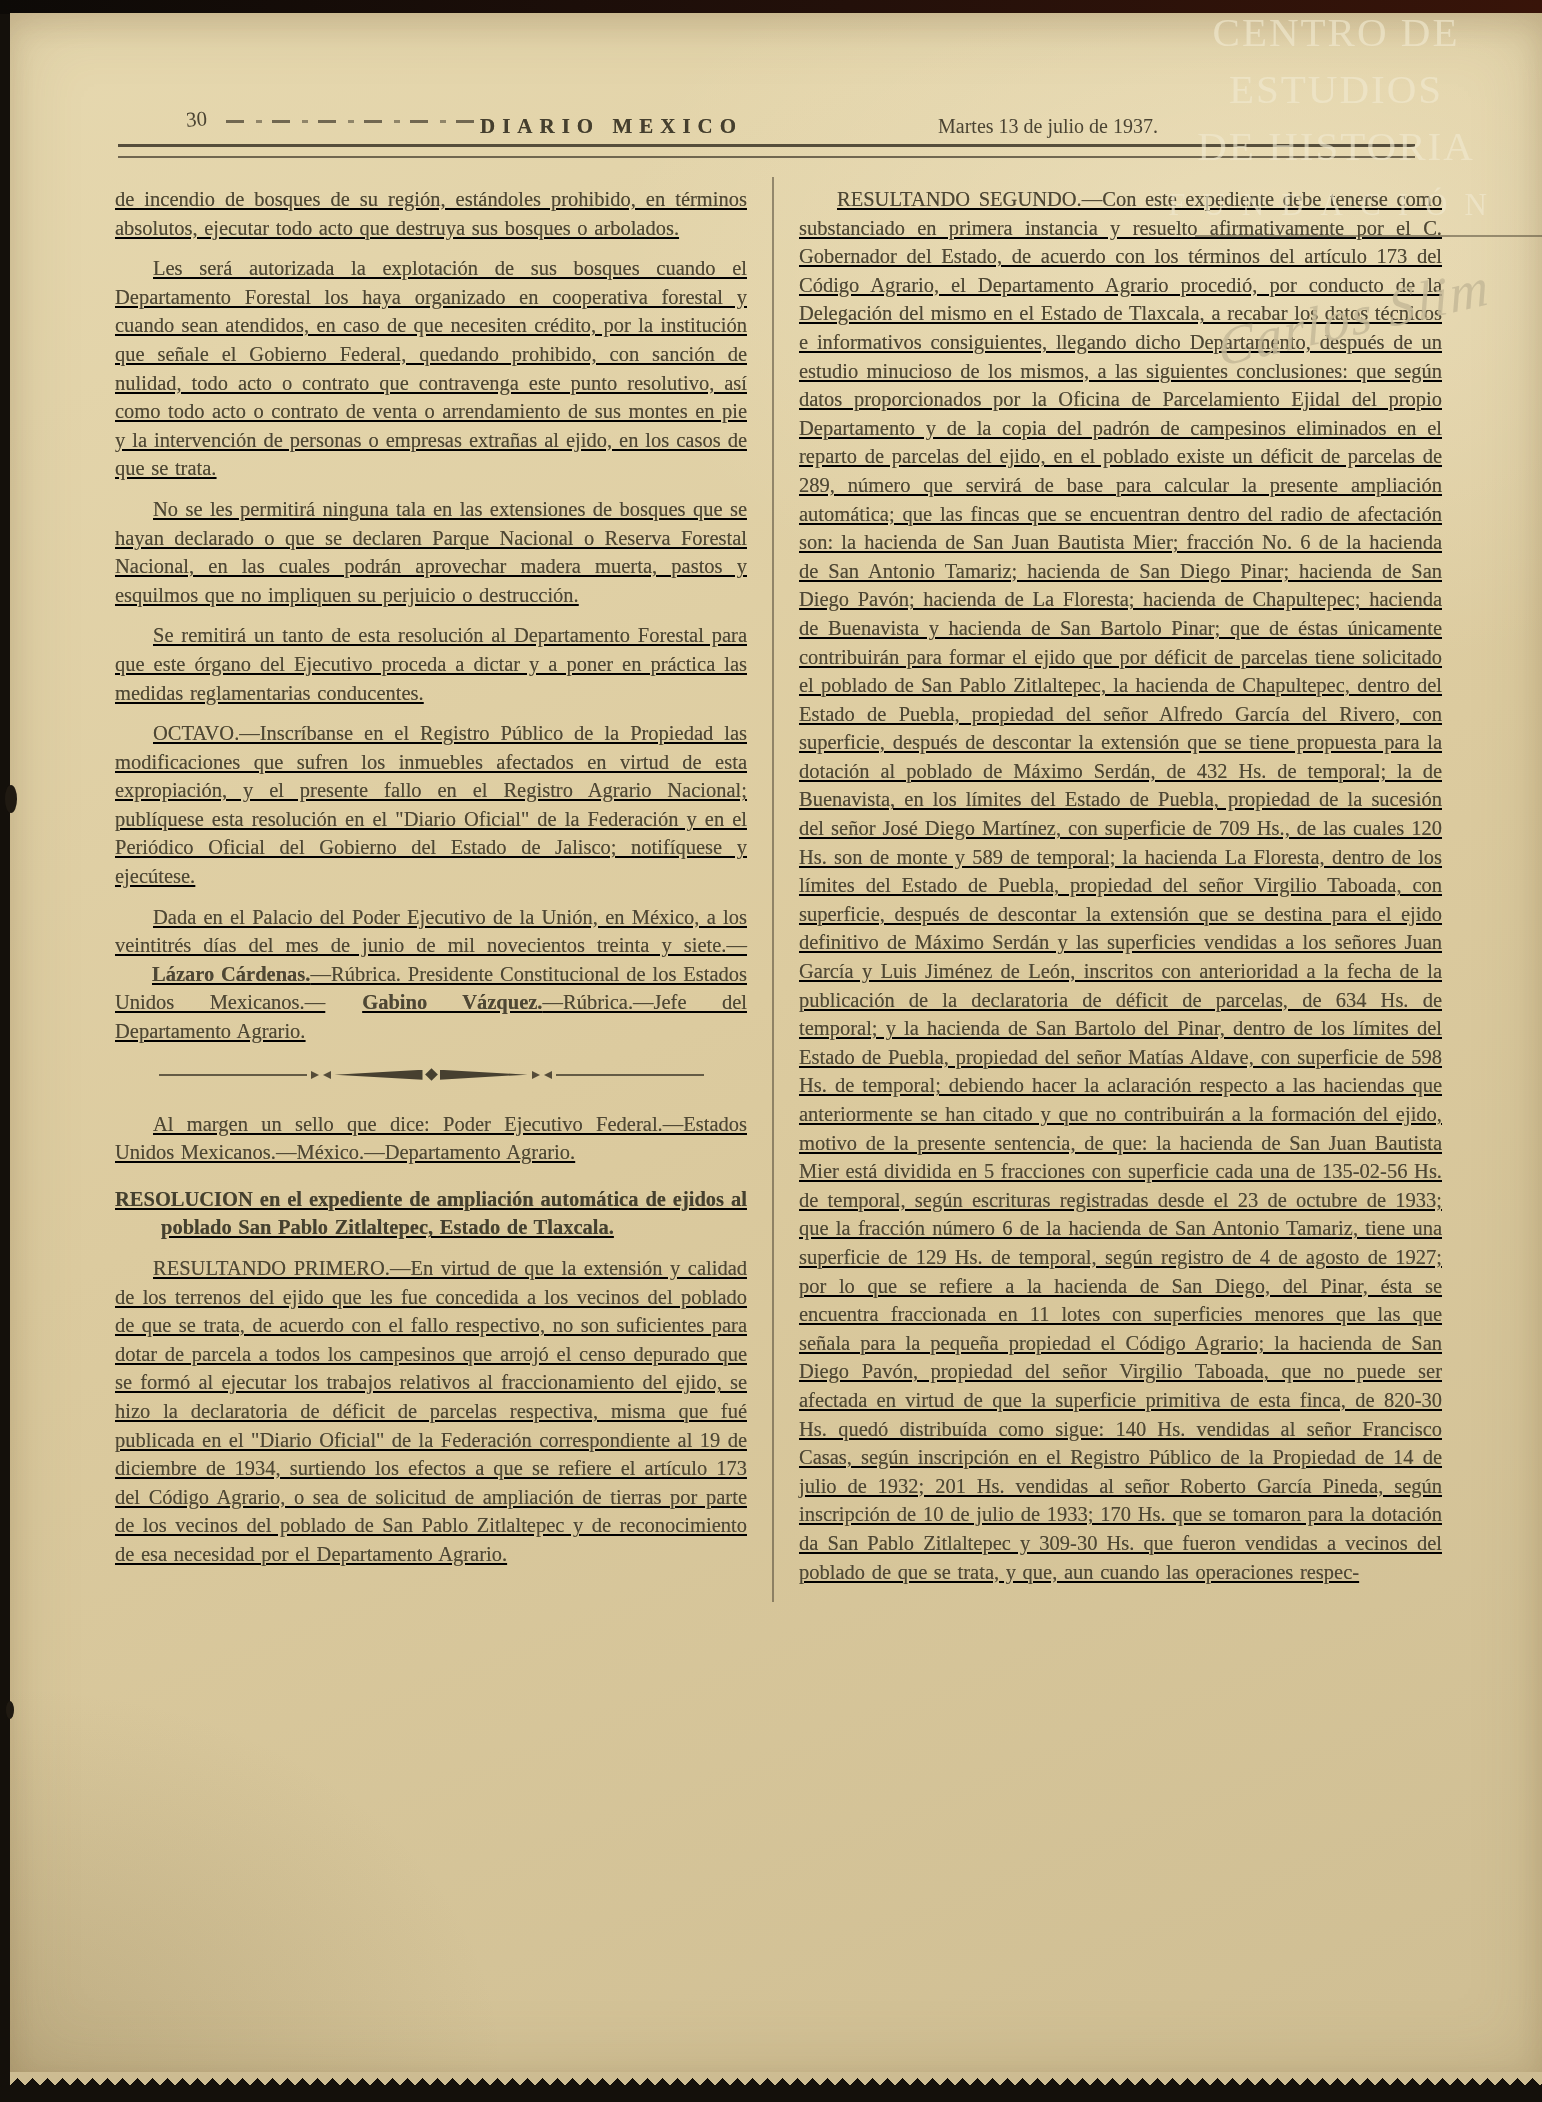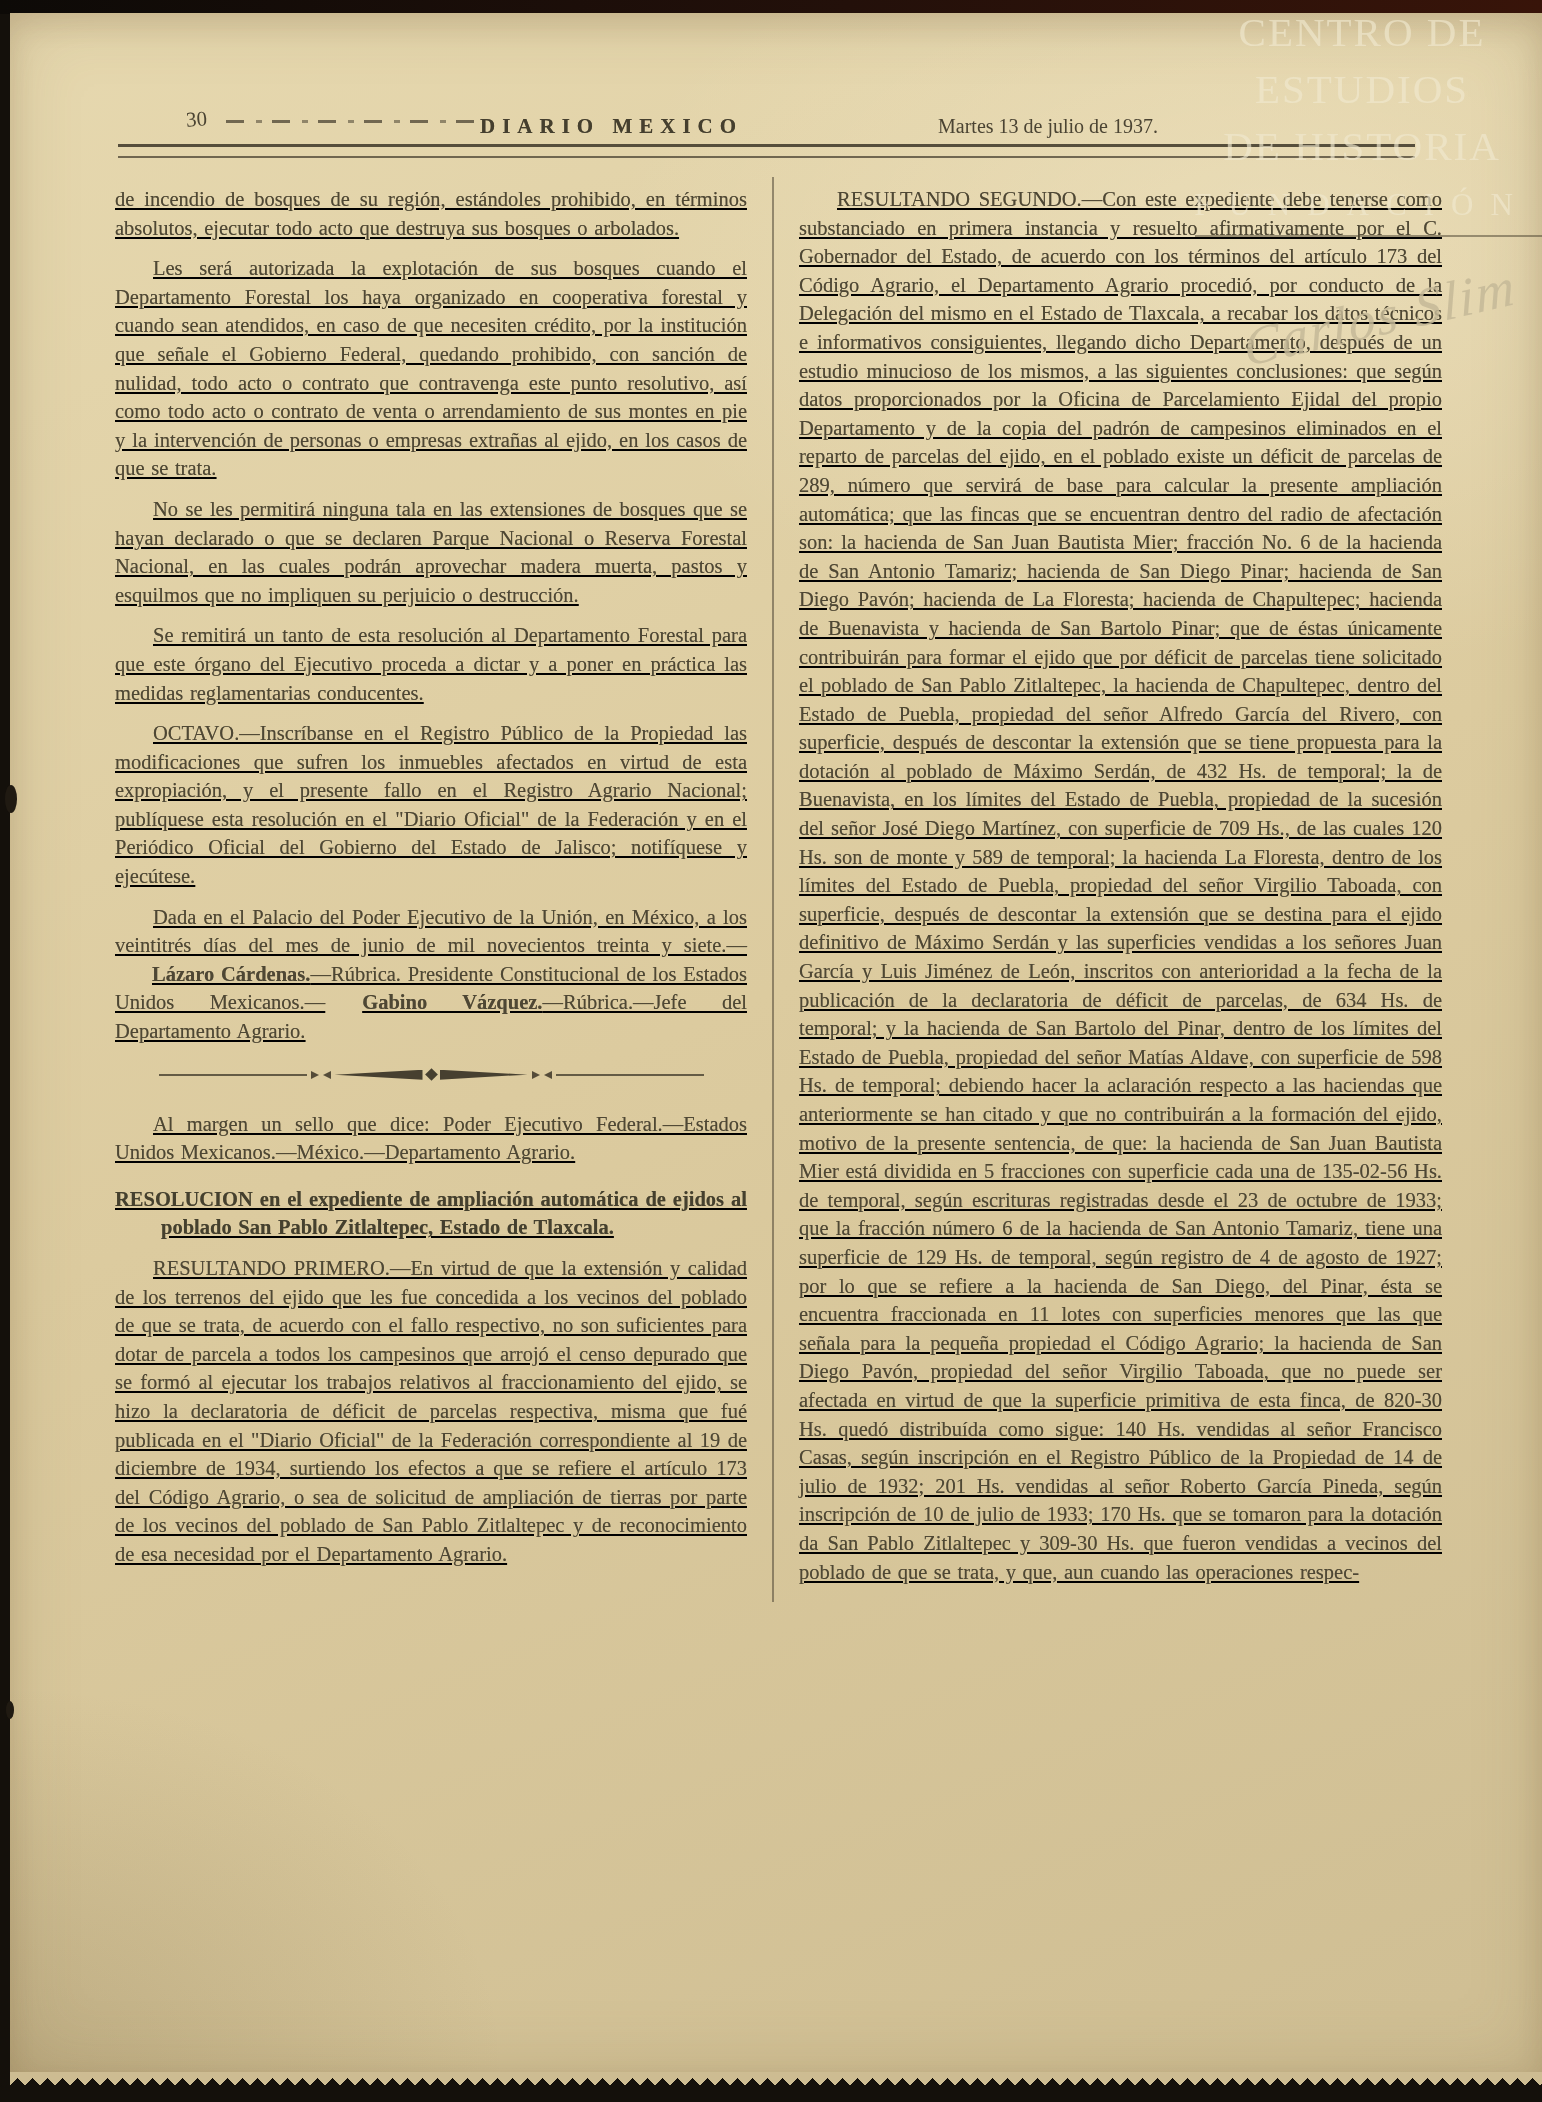--- a/index.html
+++ b/index.html
@@ -66,21 +66,21 @@
   .orn-wedge-l{width:88px;height:10px;background:#474030;clip-path:polygon(0 50%,100% 0,100% 100%);}
   .orn-wedge-r{width:88px;height:10px;background:#474030;clip-path:polygon(0 0,100% 50%,0 100%);}
   .orn-dot{width:9px;height:9px;background:#474030;transform:rotate(45deg);}
   
   .pen-line{position:absolute;left:1185px;top:222px;width:347px;height:2px;background:rgba(72,63,45,.5);}
   .edge-mark{position:absolute;background:#201a12;border-radius:50%;}
   .m1{left:-5px;top:772px;width:12px;height:28px;}
   .m2{left:-4px;top:1688px;width:8px;height:18px;}
   
   .watermark{
-    position:absolute;top:4px;right:12px;width:336px;text-align:center;z-index:5;
+    position:absolute;top:4px;right:38px;width:336px;text-align:center;z-index:5;
     color:rgba(240,232,207,.66);pointer-events:none;
   }
   .wm-line{font-size:41px;line-height:57px;letter-spacing:2px;}
   .wm-fund{font-size:31px;line-height:60px;letter-spacing:17px;}
   .wm-sig{
     position:absolute;top:282px;right:-10px;width:320px;
     font-style:italic;font-size:54px;color:rgba(196,184,152,.85);
     transform:rotate(-13deg) skewX(-8deg);letter-spacing:2px;white-space:nowrap;
   }
 </style>

